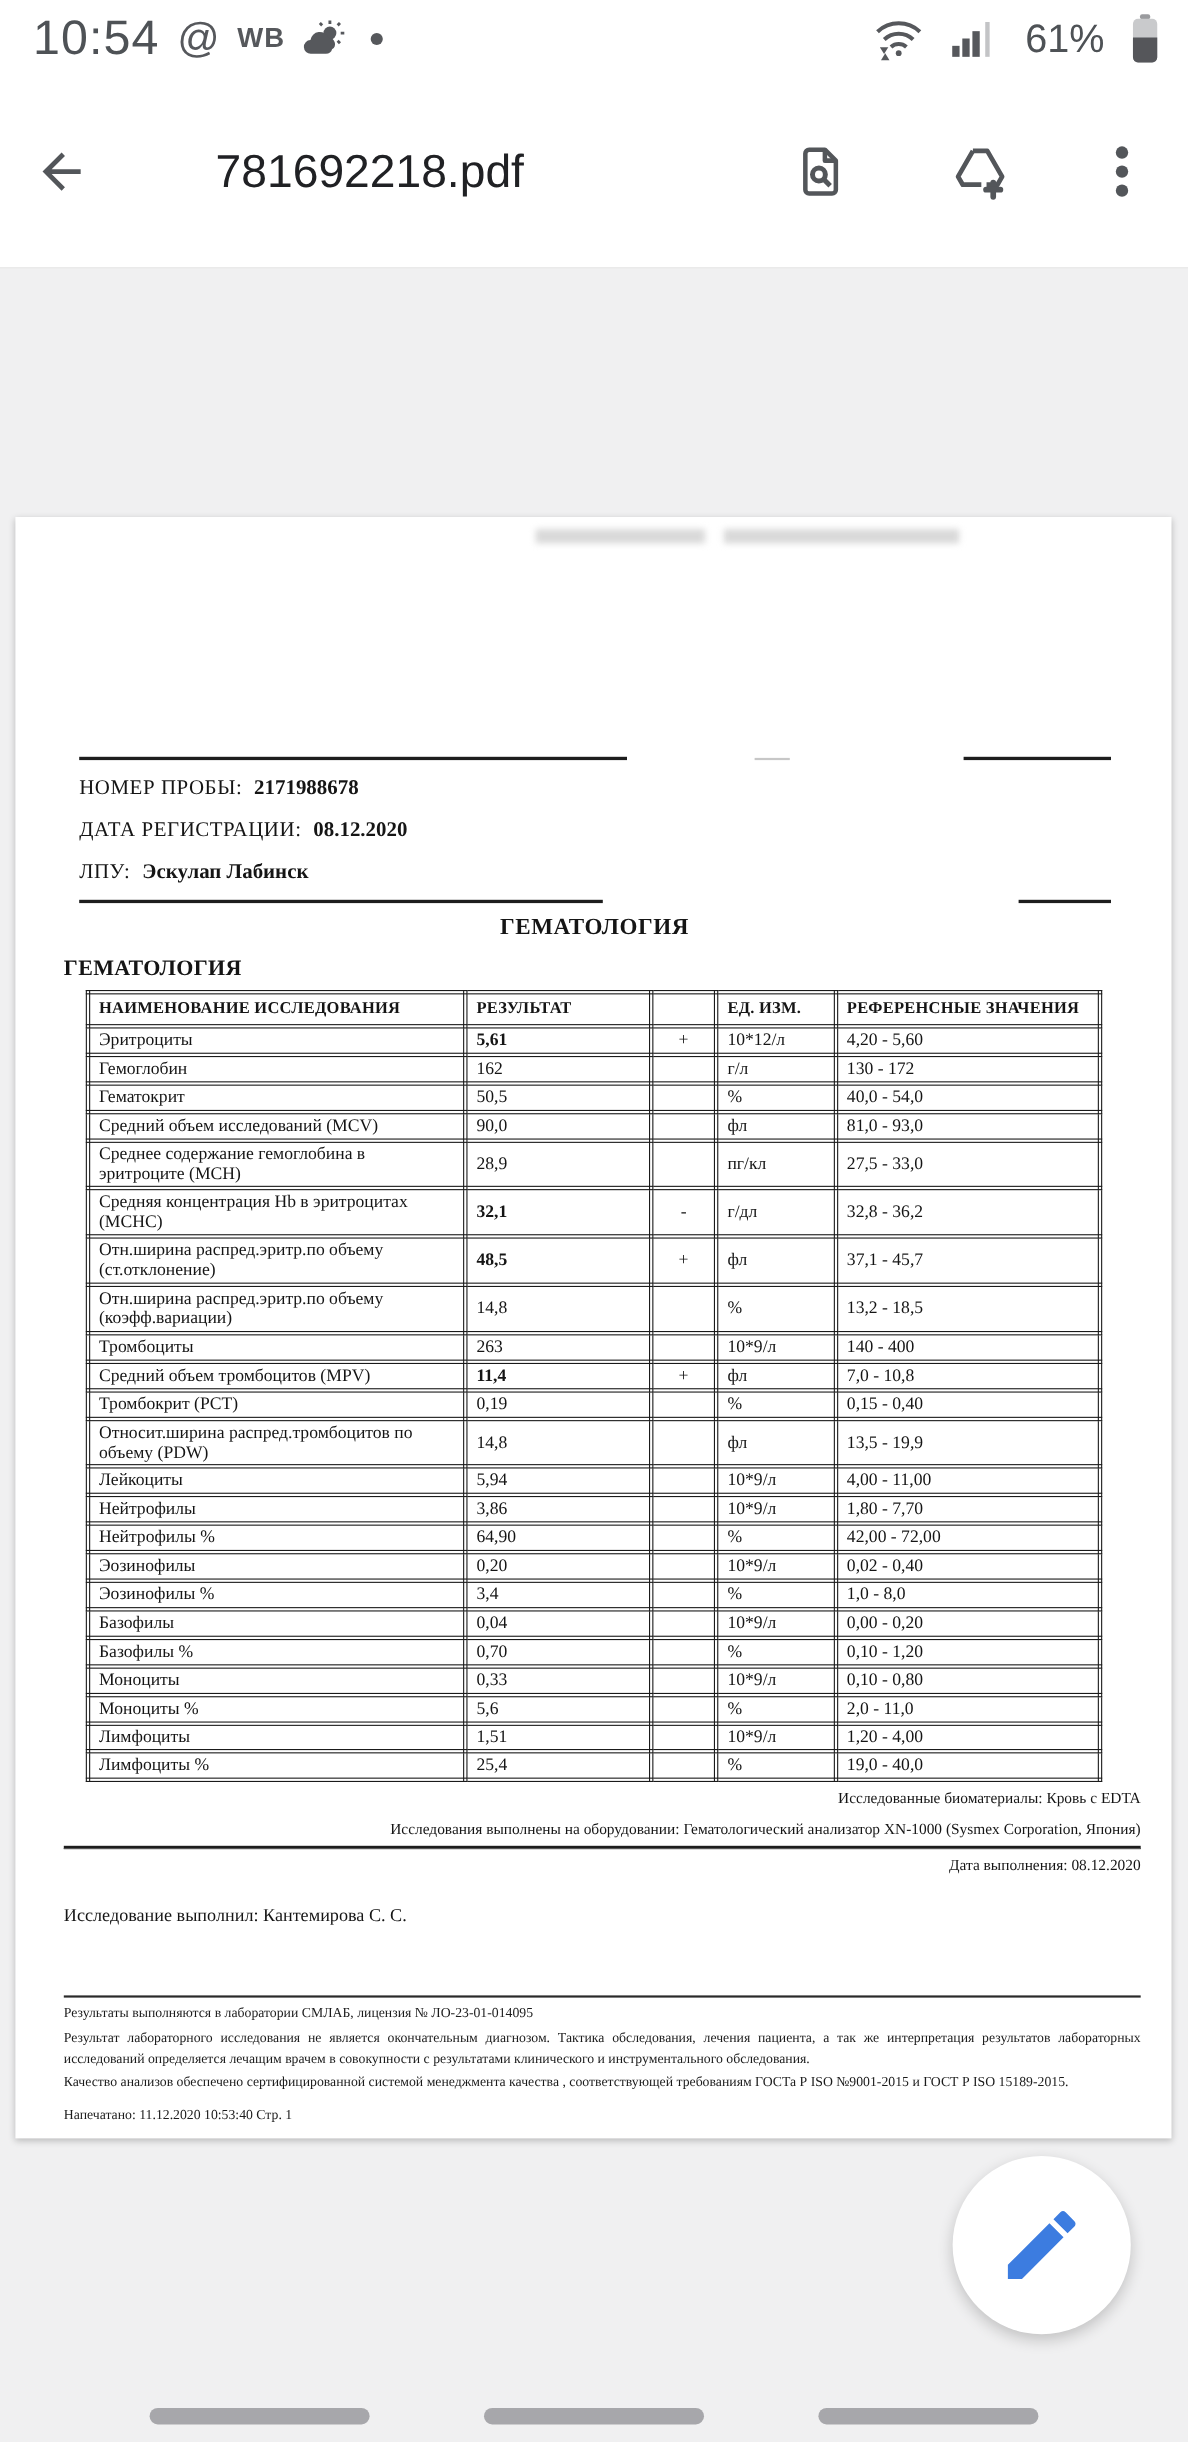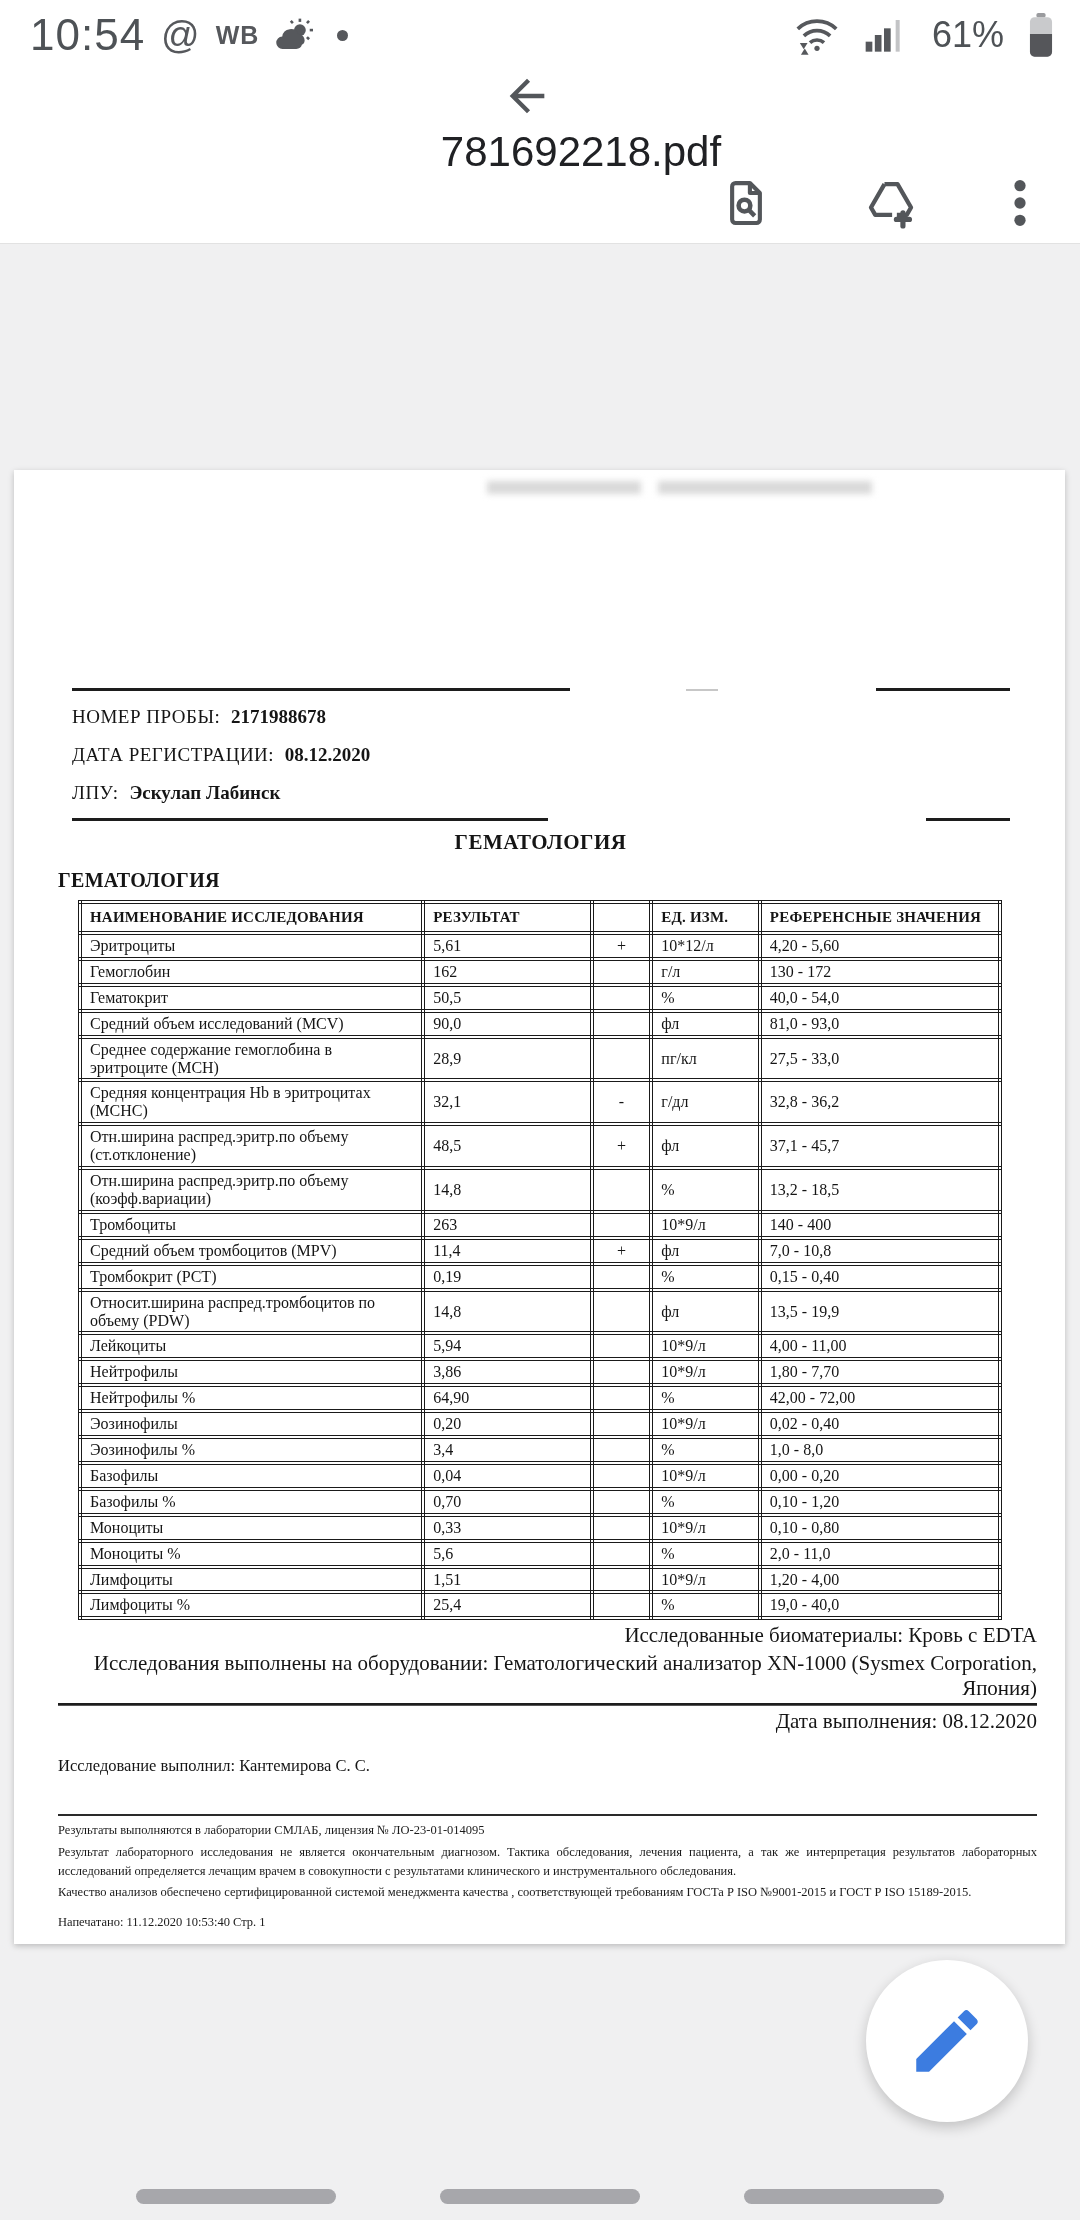--- a/index.html
+++ b/index.html
@@ -13,21 +13,21 @@
   .status-bar{height:58px;display:flex;align-items:center;padding:6px 26px 0 30px;
               color:#53565a;}
   .sb-left{display:flex;align-items:center;gap:16px;}
   .sb-time{font-size:44px;letter-spacing:1px;color:#4e5256;}
   .sb-at{font-size:38px;color:#56585c;}
   .sb-carrier{font-size:25px;font-weight:bold;letter-spacing:1px;color:#56585c;}
   .sb-dot{width:11px;height:11px;border-radius:50%;background:#56585c;margin-left:6px;}
   .sb-right{margin-left:auto;display:flex;align-items:center;gap:24px;}
   .sb-batt-pct{font-size:36px;color:#4e5256;margin-left:4px;}
 
-  .toolbar{height:184px;display:flex;align-items:center;padding:0 50px 0 24px;flex-direction:column;}
+  .toolbar{height:184px;display:flex;align-items:center;padding:0 50px 0 24px;}
   .tb-back{width:64px;height:64px;border:none;background:none;padding:0;cursor:pointer;
            display:flex;align-items:center;justify-content:center;}
   .tb-title{font-size:42px;color:#202124;margin-left:108px;white-space:nowrap;}
   .tb-actions{margin-left:auto;display:flex;align-items:center;gap:92px;}
   .tb-btn{border:none;background:none;padding:0;cursor:pointer;display:flex;
           align-items:center;justify-content:center;}
 
   
   .viewer{position:absolute;top:244px;left:0;right:0;bottom:0;background:#f0f0f1;}
   .page{position:absolute;left:14px;top:226px;width:1051px;height:1474px;background:#ffffff;
@@ -49,24 +49,24 @@
   .title-center{text-align:center;font-weight:bold;font-size:21px;letter-spacing:.5px;
                 padding-right:14px;}
   .title-left{font-weight:bold;font-size:20px;margin-top:14px;letter-spacing:.3px;}
 
   table.results{border-collapse:collapse;width:924px;margin:8px 0 0 20px;
                 font-size:16px;table-layout:fixed;}
   table.results,table.results th,table.results td{border:4px double #1a1a1a;}
   table.results th{font-weight:bold;text-align:left;padding:5px 8px;font-size:15px;
                    letter-spacing:.2px;}
   table.results td{padding:2px 8px;line-height:1.12;vertical-align:middle;}
-  table.results td.b{font-weight:normal;margin-top:48px;}
+  table.results td.b{font-weight:bold;margin-top:48px;}
   table.results td.c{text-align:center;}
 
-  .meta-right{text-align:right;font-size:21px;line-height:25px;margin-top:3px;}
+  .meta-right{text-align:right;font-size:14px;line-height:25px;margin-top:3px;}
   .meta-rule{height:2px;background:#1d1d1d;margin-top:2px;border-bottom:1px solid #555;}
   .executor{font-size:16.5px;margin-top:22px;}
 
   .doc-footer{position:absolute;left:44px;right:28px;bottom:12px;font-size:12.5px;
               line-height:1.55;color:#1b1b1b;}
   .doc-footer .frule{height:2px;background:#2a2a2a;margin-bottom:5px;}
   .doc-footer p{margin:0 0 2px 0;text-align:justify;}
   .printed{text-align:left;margin-top:10px;font-size:12.5px;}
 
   

